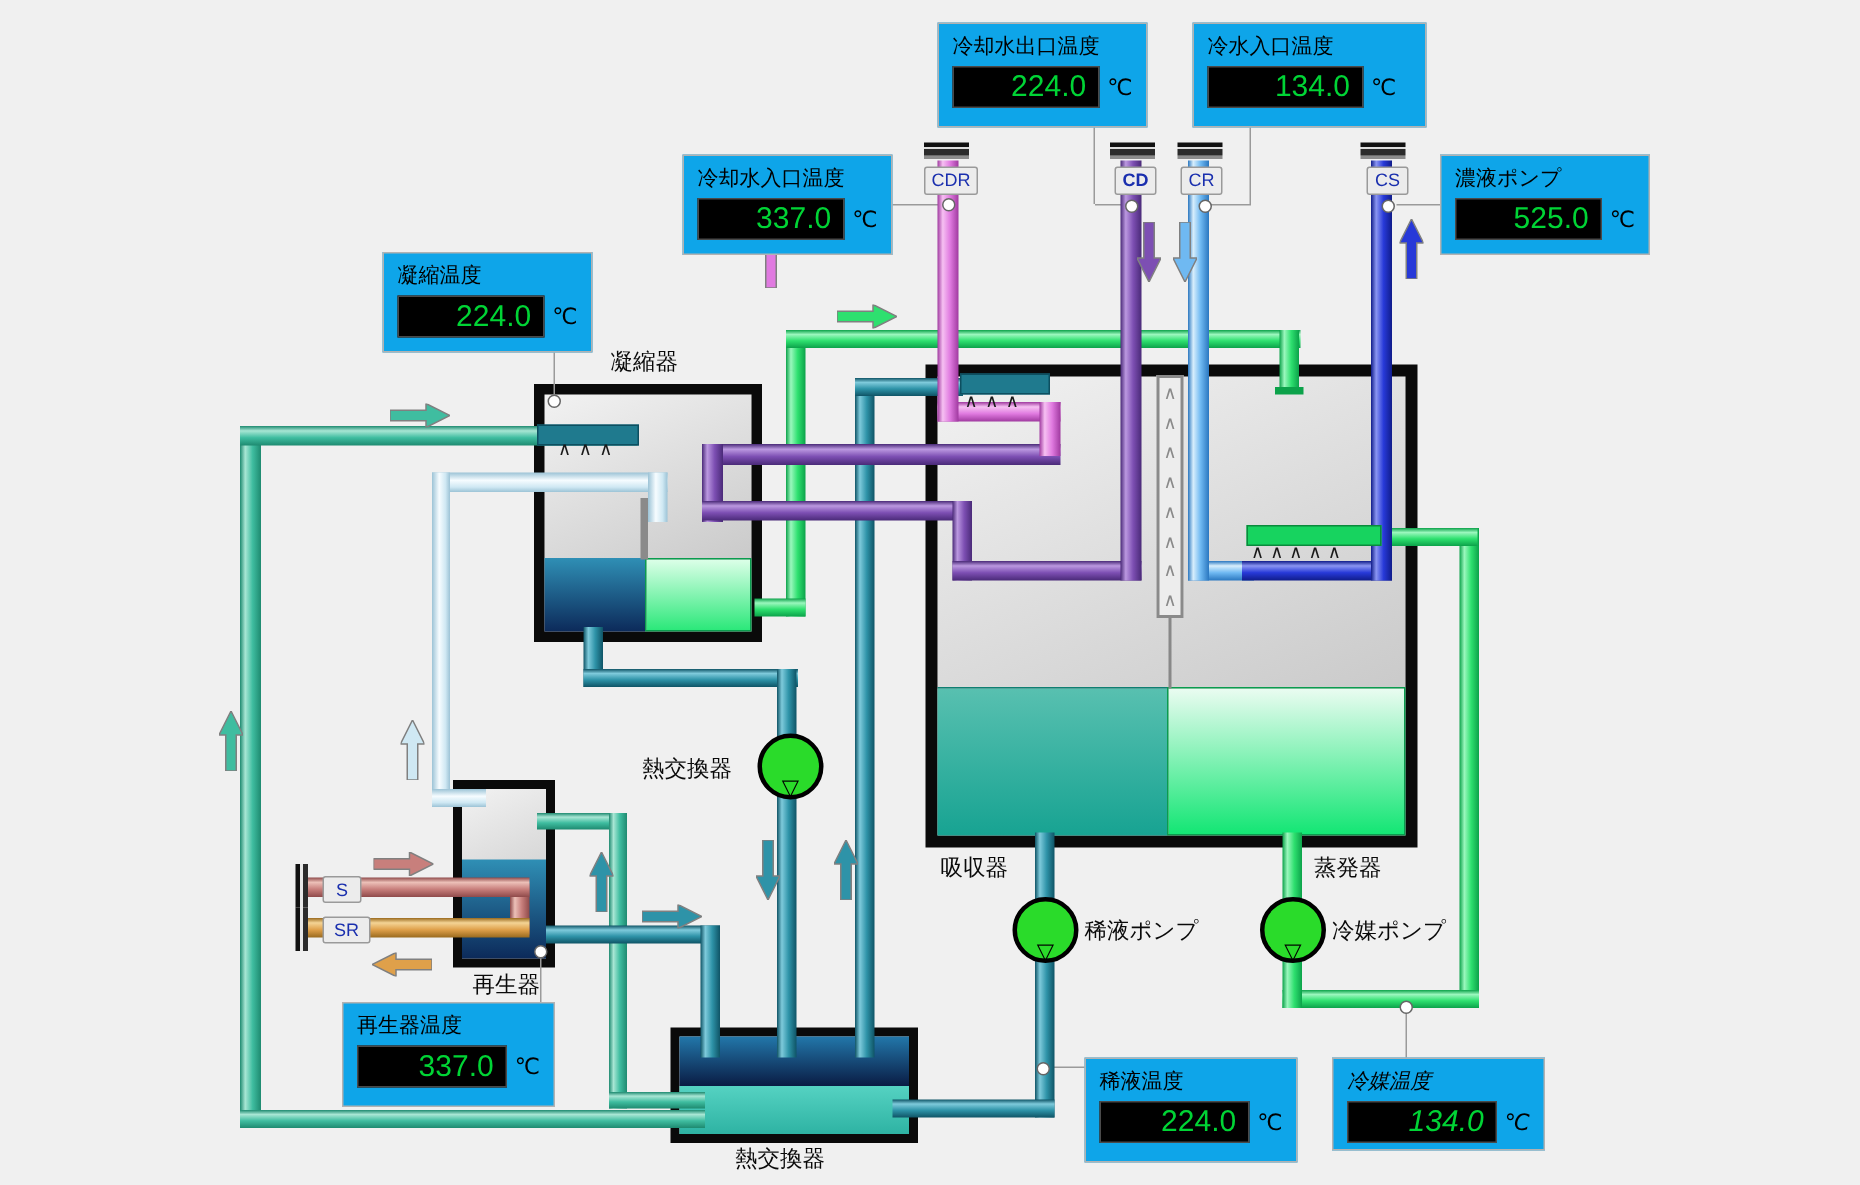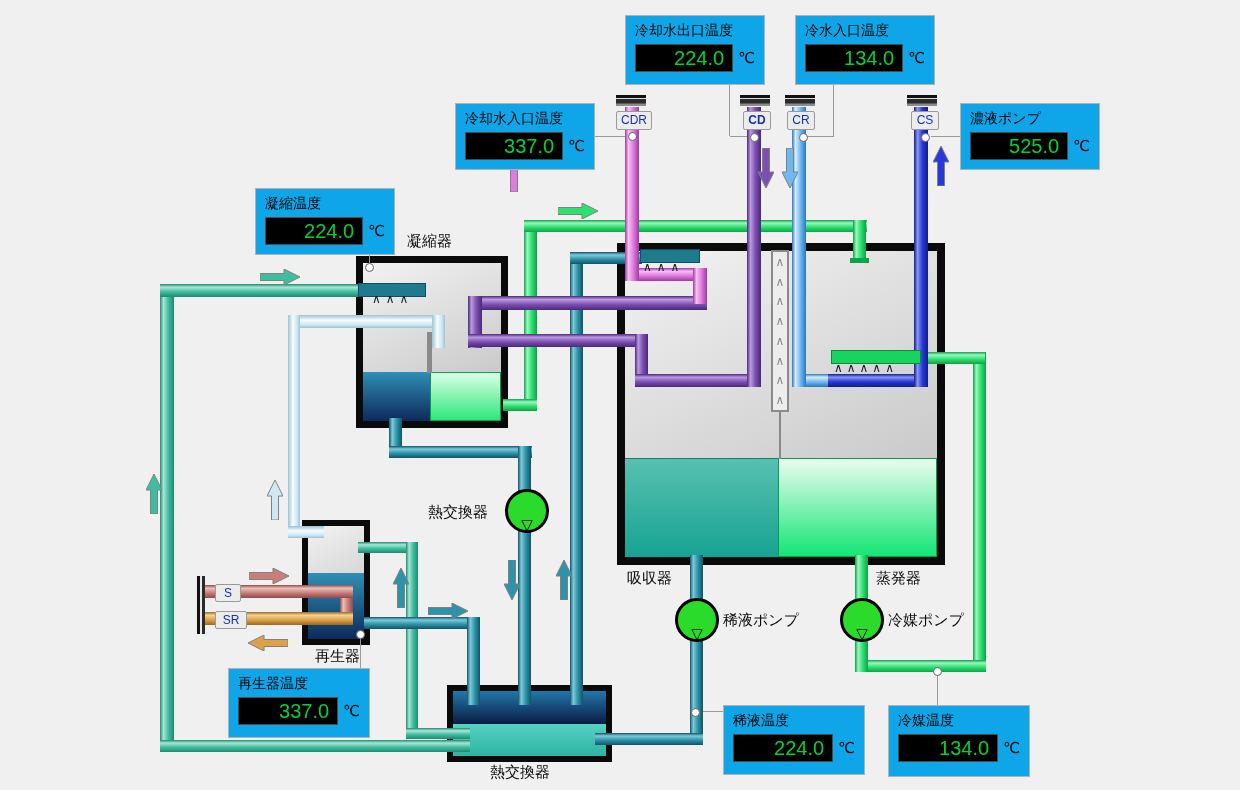--- a/index.html
+++ b/index.html
@@ -280,63 +280,63 @@
   <div class="eqlabel" style="left:723px;top:611px;">稀液ポンプ</div>
   <div class="eqlabel" style="left:888px;top:611px;">冷媒ポンプ</div>
 
   <div class="disp" style="left:625px;top:15px;width:140px;height:70px;">
     <span class="lbl">冷却水出口温度</span>
     <span class="row">
         <span class="val">224.0</span>
         <span class="unit">℃</span>
       </span>
   </div>
-  <div class="disp" style="left:795px;top:15px;width:140px;height:70px;">
+  <div class="disp" style="left:795px;top:15px;width:156px;height:70px;">
     <span class="lbl">冷水入口温度</span>
     <span class="row">
         <span class="val">134.0</span>
         <span class="unit">℃</span>
       </span>
   </div>
   <div class="disp" style="left:455px;top:103px;width:140px;height:67px;">
     <span class="lbl">冷却水入口温度</span>
     <span class="row">
         <span class="val">337.0</span>
         <span class="unit">℃</span>
       </span>
   </div>
   <div class="disp" style="left:960px;top:103px;width:140px;height:67px;">
     <span class="lbl">濃液ポンプ</span>
     <span class="row">
         <span class="val">525.0</span>
         <span class="unit">℃</span>
       </span>
   </div>
-  <div class="disp" style="left:255px;top:168px;width:140px;height:67px;margin-top:20px;">
+  <div class="disp" style="left:255px;top:168px;width:140px;height:67px;">
     <span class="lbl">凝縮温度</span>
     <span class="row">
         <span class="val">224.0</span>
         <span class="unit">℃</span>
       </span>
   </div>
   <div class="disp" style="left:228px;top:668px;width:142px;height:70px;">
     <span class="lbl">再生器温度</span>
     <span class="row">
         <span class="val">337.0</span>
         <span class="unit">℃</span>
       </span>
   </div>
   <div class="disp" style="left:723px;top:705px;width:142px;height:70px;">
     <span class="lbl">稀液温度</span>
     <span class="row">
         <span class="val">224.0</span>
         <span class="unit">℃</span>
       </span>
   </div>
-  <div class="disp" style="left:888px;top:705px;width:142px;height:72px;">
+  <div class="disp" style="left:888px;top:705px;width:142px;height:62px;font-style:italic;">
     <span class="lbl">冷媒温度</span>
     <span class="row">
         <span class="val">134.0</span>
         <span class="unit">℃</span>
       </span>
   </div>
 
 </div>
 
 </body></html>

